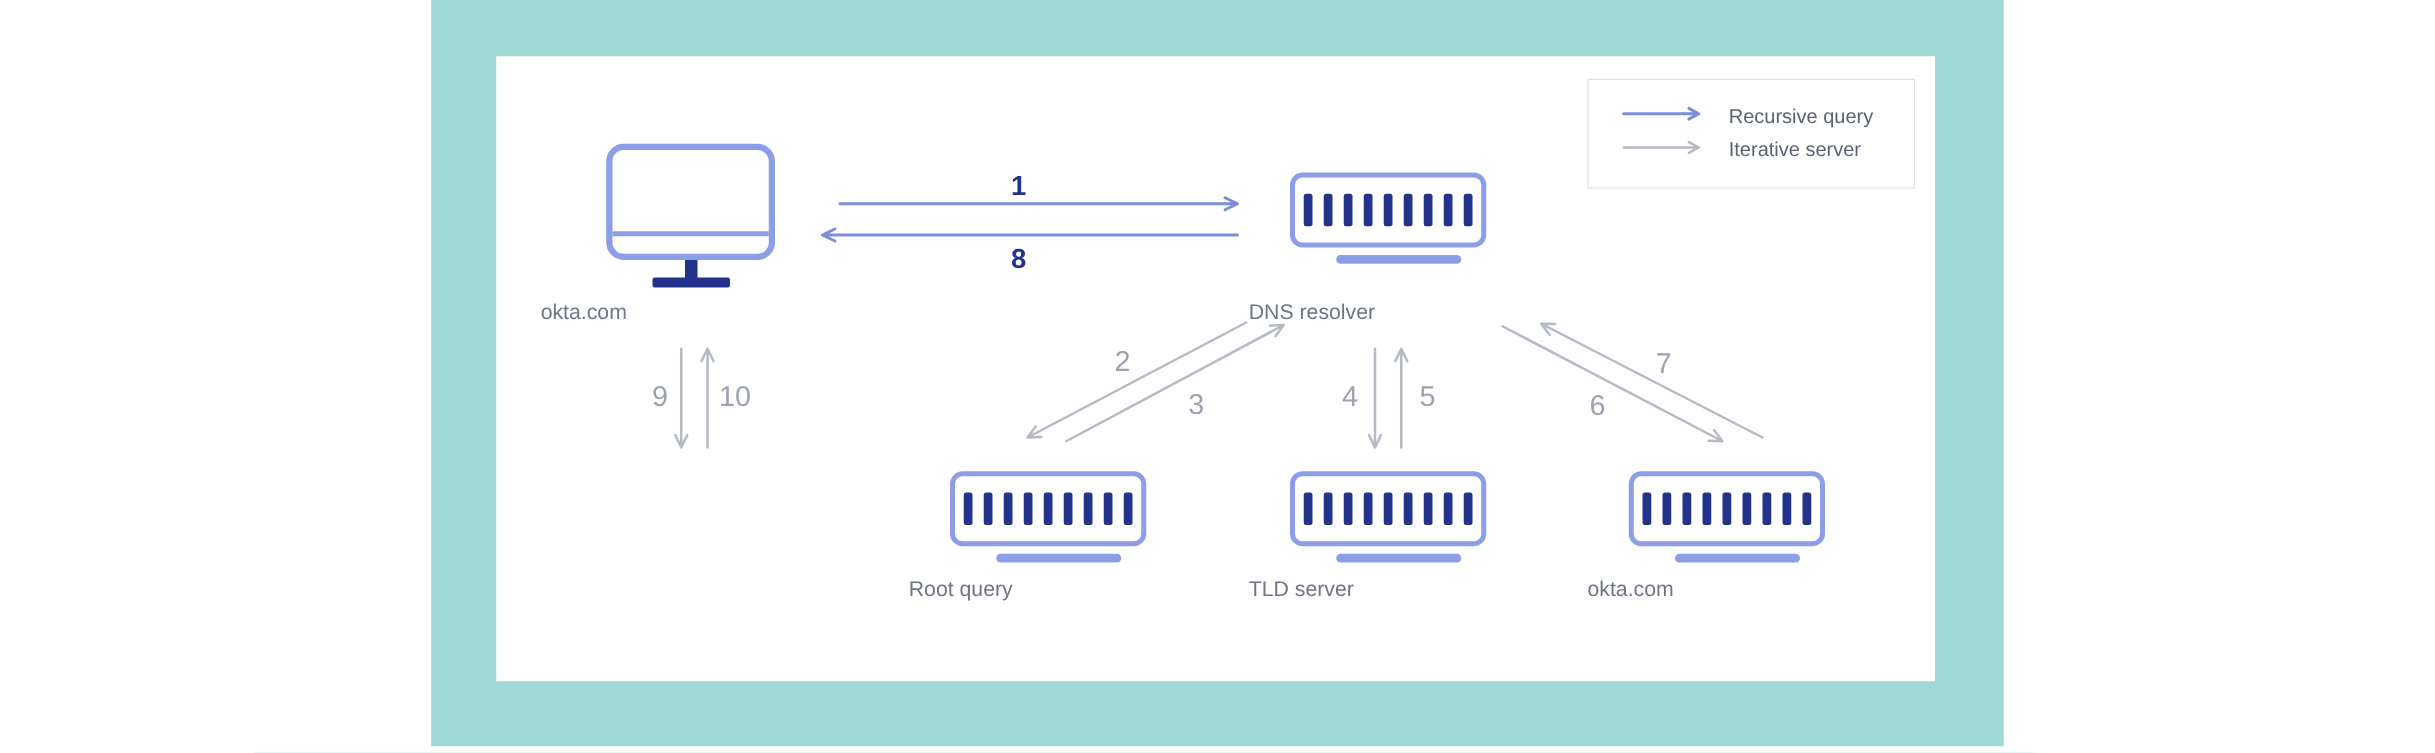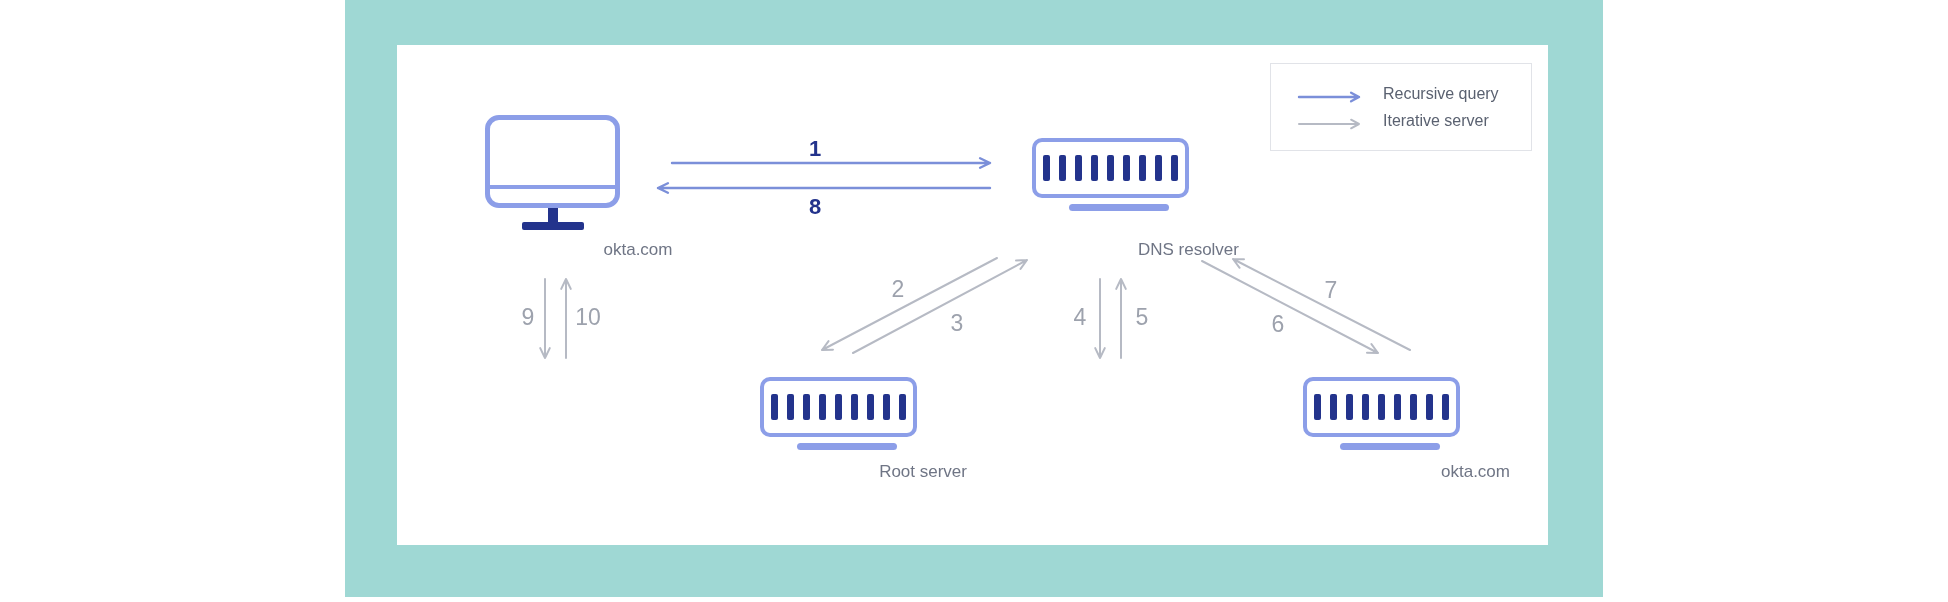--- a/index.html
+++ b/index.html
@@ -10,27 +10,27 @@
   *{margin:0;padding:0;box-sizing:border-box}
   body{background:#fff;font-family:"Liberation Sans",sans-serif}
   .canvas{position:relative;width:1948px;height:602px;background:#fff;overflow:hidden}
   .teal-band{position:absolute;left:345px;top:0;width:1258px;height:597px;background:var(--teal)}
   .panel{position:absolute;left:397px;top:45px;width:1151px;height:500px;background:#fff}
 
   
   .legend{position:absolute;left:1270px;top:63px;width:262px;height:88px;background:#fff;
     border:1px solid var(--legendborder);display:flex;flex-direction:column;justify-content:center;
     gap:9px;padding-left:26px}
-  .legend-row{display:flex;align-items:flex-end;gap:20px}
+  .legend-row{display:flex;align-items:flex-start;gap:20px}
   .legend-row svg{width:66px;height:12px;display:block}
   .legend-label{font-size:16px;color:var(--legendtext)}
 
   
   .node{position:absolute}
-  .node-label{position:absolute;left:50%;transform:translateX(-50%);width:240px;text-align:right;
+  .node-label{position:absolute;left:50%;transform:translateX(-50%);width:240px;text-align:left;
     font-size:17px;color:var(--labelgray);white-space:nowrap}
 
   
   .client-node{left:485px;top:115px;width:135px}
   .client-node .node-label{top:125px}
   .monitor{position:relative;width:135px;height:93px}
   .monitor-screen{width:135px;height:93px;border:5px solid var(--outline);border-radius:14px;position:relative;background:#fff}
   .monitor-screen::after{content:"";position:absolute;left:0;right:0;bottom:14px;height:4px;background:var(--outline)}
   .monitor-stem{position:absolute;top:93px;left:50%;transform:translateX(-50%);width:10px;height:17px;background:var(--navy)}
   .monitor-bar{position:absolute;top:107px;left:50%;transform:translateX(-50%);width:62px;height:8px;background:var(--navy);border-radius:2px}
@@ -107,21 +107,36 @@
         <div class="server-bar"></div>
         <div class="server-bar"></div>
         <div class="server-bar"></div>
         <div class="server-bar"></div>
         <div class="server-bar"></div>
         <div class="server-bar"></div>
         <div class="server-bar"></div>
         <div class="server-bar"></div>
       </div>
     <div class="server-base"></div>
-    <div class="node-label">Root server</div>
+    <div class="node-label">Root query</div>
+  </div>
+  <div class="node server-node bottom-node server3-node">
+    <div class="server-box server-bars">
+        <div class="server-bar"></div>
+        <div class="server-bar"></div>
+        <div class="server-bar"></div>
+        <div class="server-bar"></div>
+        <div class="server-bar"></div>
+        <div class="server-bar"></div>
+        <div class="server-bar"></div>
+        <div class="server-bar"></div>
+        <div class="server-bar"></div>
+      </div>
+    <div class="server-base"></div>
+    <div class="node-label">TLD server</div>
   </div>
   <div class="node server-node bottom-node server4-node">
     <div class="server-box server-bars">
         <div class="server-bar"></div>
         <div class="server-bar"></div>
         <div class="server-bar"></div>
         <div class="server-bar"></div>
         <div class="server-bar"></div>
         <div class="server-bar"></div>
         <div class="server-bar"></div>

